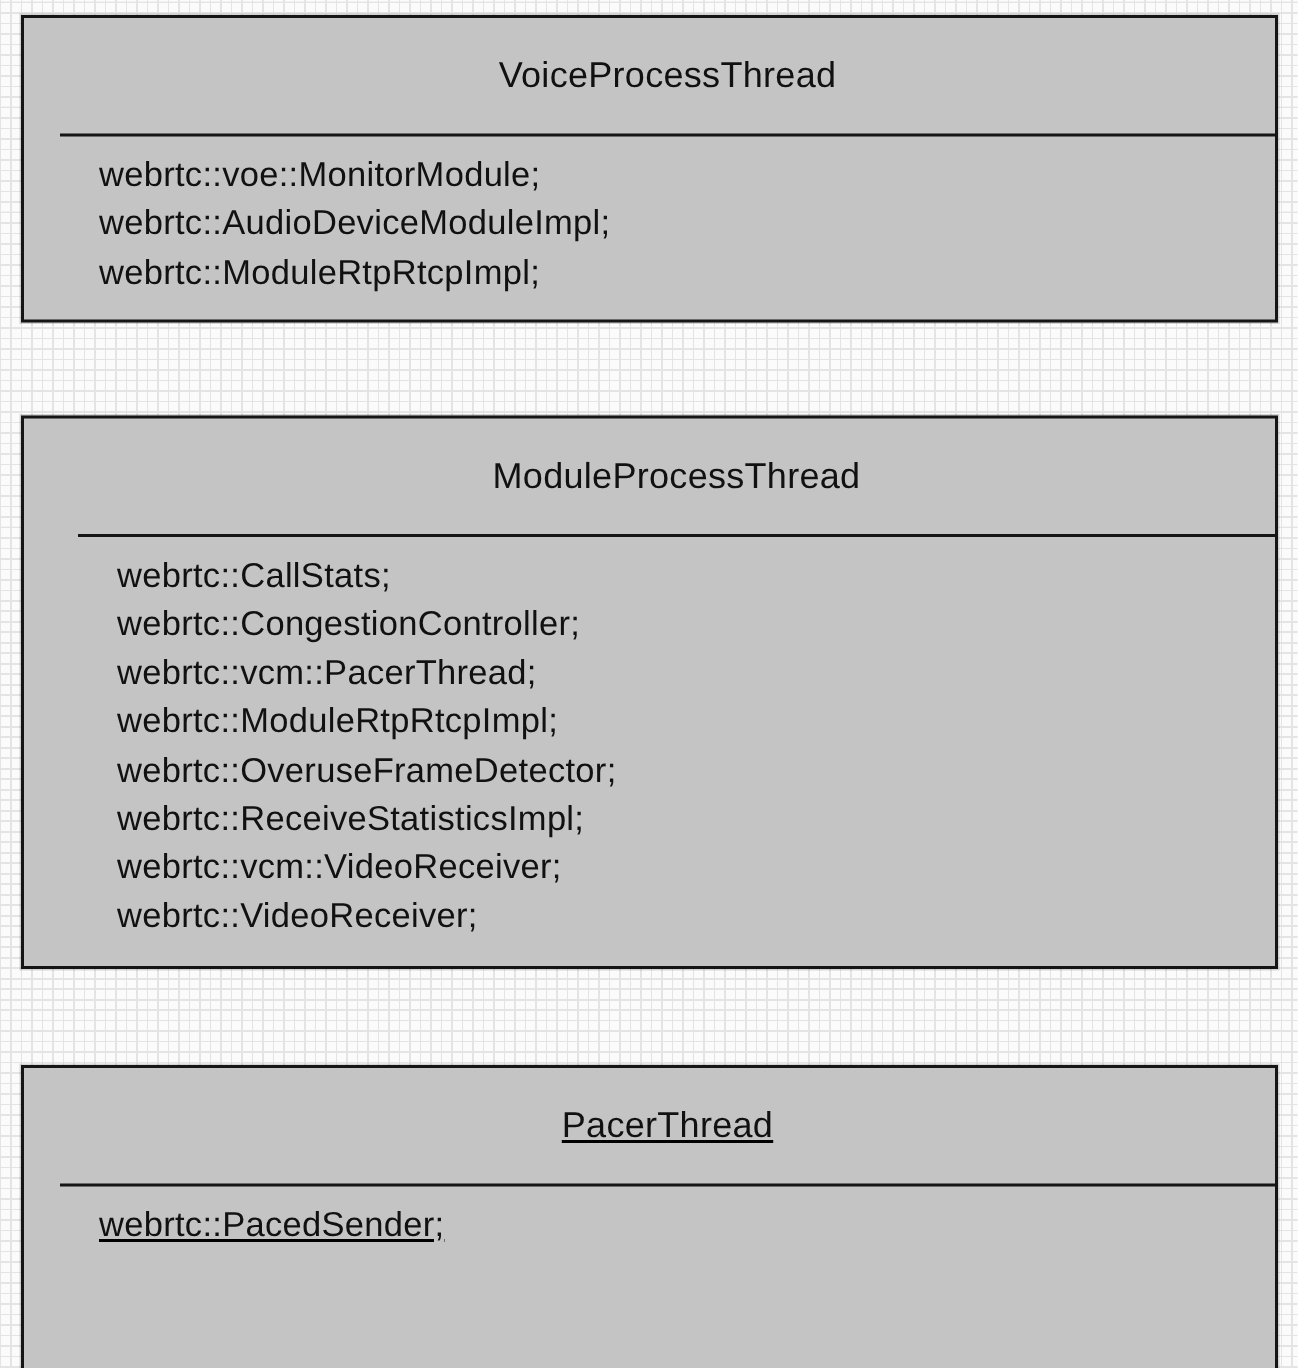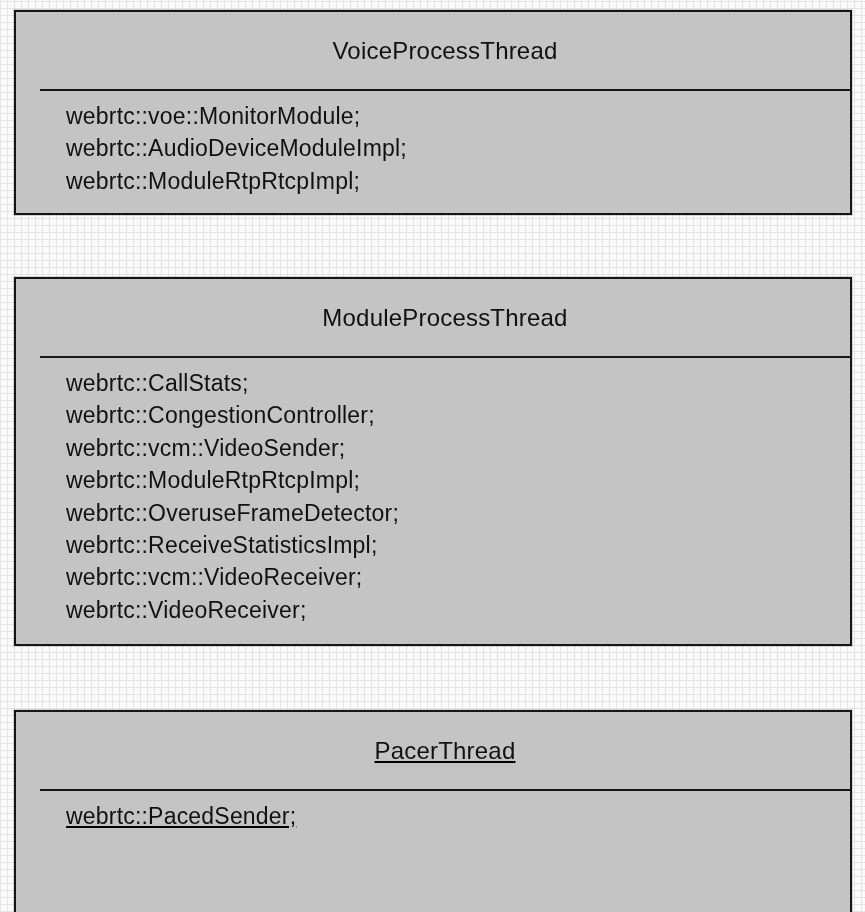--- a/index.html
+++ b/index.html
@@ -51,21 +51,21 @@
     font-size: 23px;
     line-height: 32.4px;
     color: #111;
     letter-spacing: 0.2px;
     margin-left: 40px;
   }
   .module-item {
     white-space: nowrap;
   }
   #box-voice  { top: 10px;  height: 205px; }
-  #box-module { top: 277px; height: 369px; }
+  #box-module { top: 277px; height: 369px; padding-left: 12px; }
   #box-pacer  { top: 710px; height: 231px; text-decoration: underline; }
 </style>
 </head>
 <body>
 
 <div class="canvas">
 
   <div class="thread-box" id="box-voice">
     <div class="box-title">VoiceProcessThread</div>
     <div class="box-body">
@@ -73,21 +73,21 @@
       <div class="module-item">webrtc::AudioDeviceModuleImpl;</div>
       <div class="module-item">webrtc::ModuleRtpRtcpImpl;</div>
     </div>
   </div>
 
   <div class="thread-box" id="box-module">
     <div class="box-title">ModuleProcessThread</div>
     <div class="box-body">
       <div class="module-item">webrtc::CallStats;</div>
       <div class="module-item">webrtc::CongestionController;</div>
-      <div class="module-item">webrtc::vcm::VideoSender;</div>
+      <div class="module-item">webrtc::vcm::PacerThread;</div>
       <div class="module-item">webrtc::ModuleRtpRtcpImpl;</div>
       <div class="module-item">webrtc::OveruseFrameDetector;</div>
       <div class="module-item">webrtc::ReceiveStatisticsImpl;</div>
       <div class="module-item">webrtc::vcm::VideoReceiver;</div>
       <div class="module-item">webrtc::VideoReceiver;</div>
     </div>
   </div>
 
   <div class="thread-box" id="box-pacer">
     <div class="box-title">PacerThread</div>

